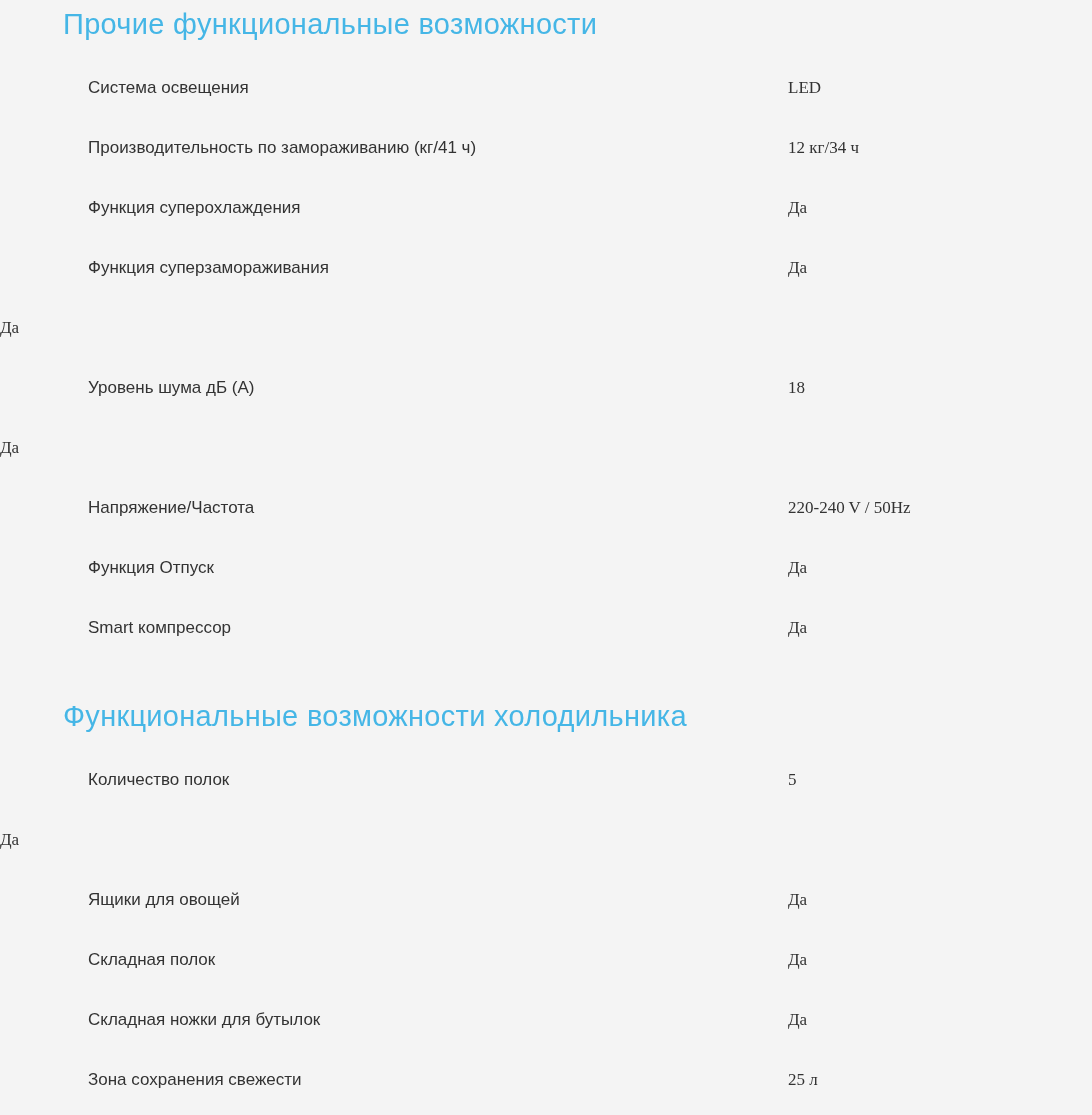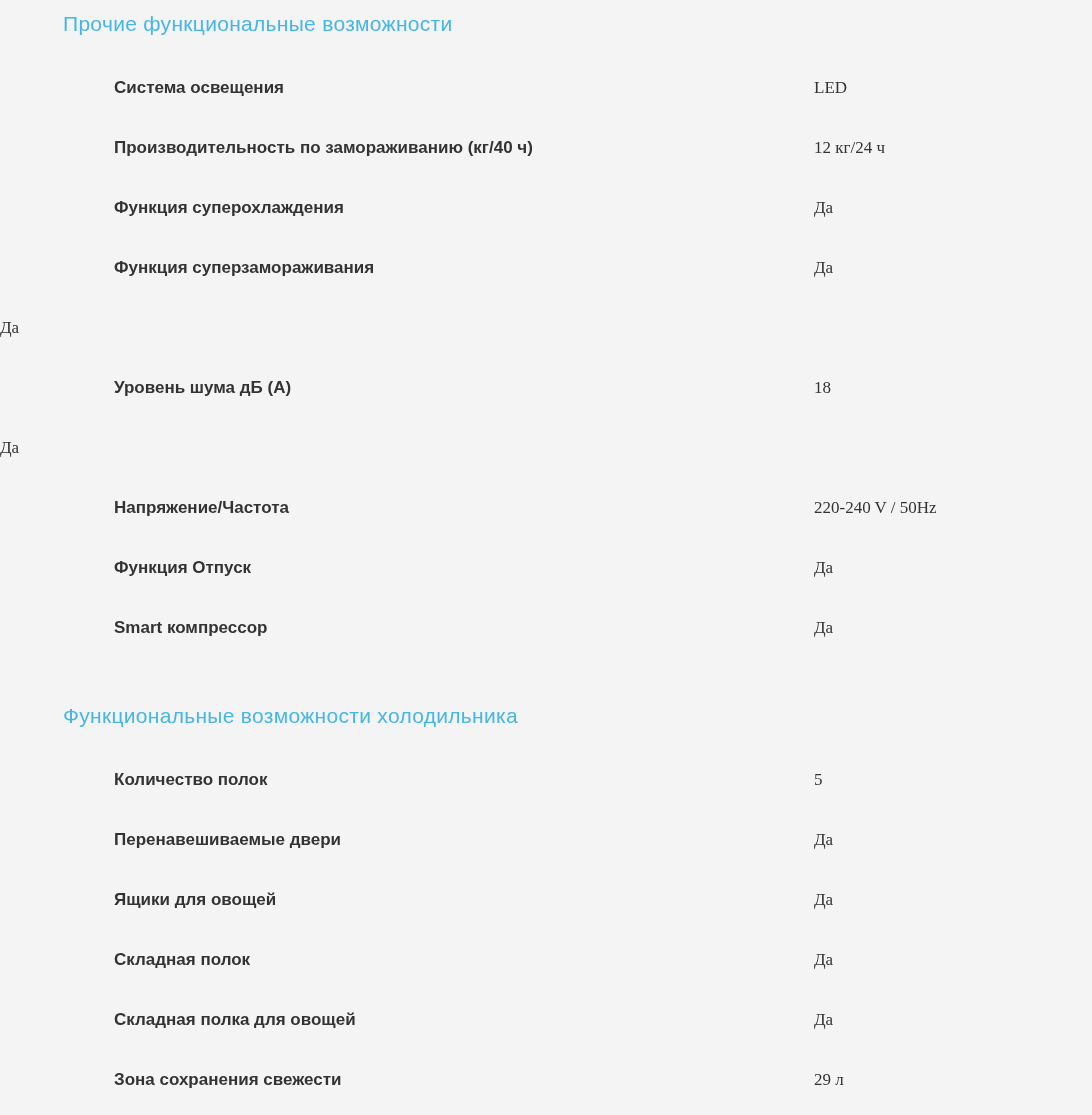--- a/index.html
+++ b/index.html
@@ -18,40 +18,39 @@
     overflow: hidden;
   }
   .spec-page {
     padding-top: 10px;
     width: 1092px;
   }
   .spec-section + .spec-section {
     margin-top: 44px;
   }
   .section-title {
-    font-size: 21px;
+    font-size: 29px;
     line-height: 28px;
     font-weight: 400;
     margin: 0 0 20px 63px;
     color: var(--accent);
     letter-spacing: 0.3px;
   }
   .section-rows { width: 1092px; }
   .spec-row {
     display: flex;
     align-items: center;
     height: 60px;
   }
   .spec-label {
-    margin-left: 114px;
+    margin-left: 88px;
     width: 700px;
     font-size: 17px;
     line-height: 22px;
     color: var(--text);
-    font-weight: bold;
   }
   .spec-value {
     width: 192px;
     font-size: 17px;
     line-height: 22px;
     color: var(--text);
     white-space: nowrap;
     font-family: Liberation Serif, serif;
   }
 </style>
@@ -62,22 +61,22 @@
   <div>
   <section class="spec-section">
     <h2 class="section-title">Прочие функциональные возможности</h2>
     <div class="section-rows">
   <div class="spec-row">
     <span class="spec-label">Система освещения</span>
     <span class="spec-value">LED</span>
   </div>
 
   <div class="spec-row">
-    <span class="spec-label">Производительность по замораживанию (кг/40 ч)</span>
-    <span class="spec-value">12 кг/24 ч</span>
+    <span class="spec-label">Производительность по замораживанию (кг/41 ч)</span>
+    <span class="spec-value">12 кг/34 ч</span>
   </div>
 
   <div class="spec-row">
     <span class="spec-label">Функция суперохлаждения</span>
     <span class="spec-value">Да</span>
   </div>
 
   <div class="spec-row">
     <span class="spec-label">Функция суперзамораживания</span>
     <span class="spec-value">Да</span>
@@ -115,39 +114,38 @@
 
   <section class="spec-section">
     <h2 class="section-title">Функциональные возможности холодильника</h2>
     <div class="section-rows">
   <div class="spec-row">
     <span class="spec-label">Количество полок</span>
     <span class="spec-value">5</span>
   </div>
 
   <div class="spec-row">
-    <span class="spec-label">Перенавешиваемые двери</span>
     <span class="spec-value">Да</span>
   </div>
 
   <div class="spec-row">
     <span class="spec-label">Ящики для овощей</span>
     <span class="spec-value">Да</span>
   </div>
 
   <div class="spec-row">
     <span class="spec-label">Складная полок</span>
     <span class="spec-value">Да</span>
   </div>
 
   <div class="spec-row">
-    <span class="spec-label">Складная полка для овощей</span>
+    <span class="spec-label">Складная ножки для бутылок</span>
     <span class="spec-value">Да</span>
   </div>
 
   <div class="spec-row">
     <span class="spec-label">Зона сохранения свежести</span>
-    <span class="spec-value">29 л</span>
+    <span class="spec-value">25 л</span>
   </div>
 </div>
   </section>
 </div>
 </main>
 
 </body></html>

